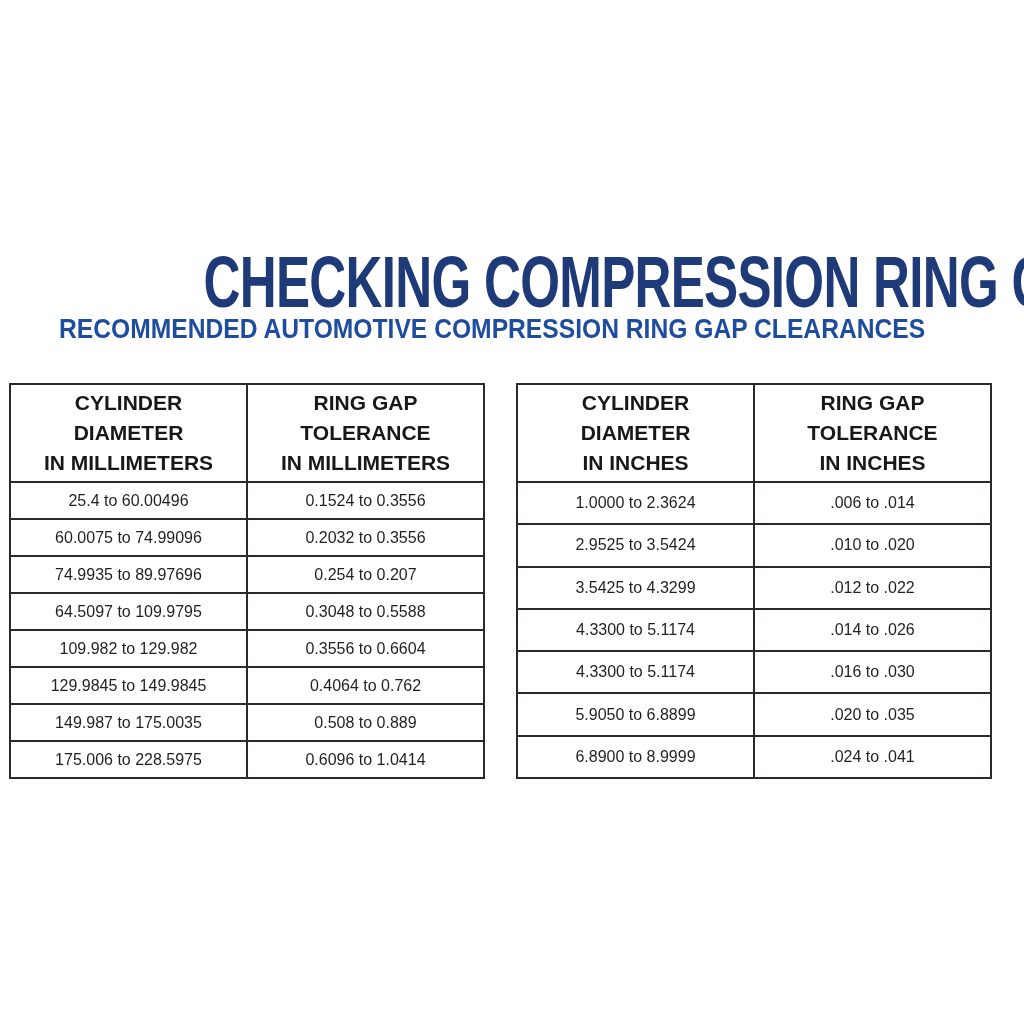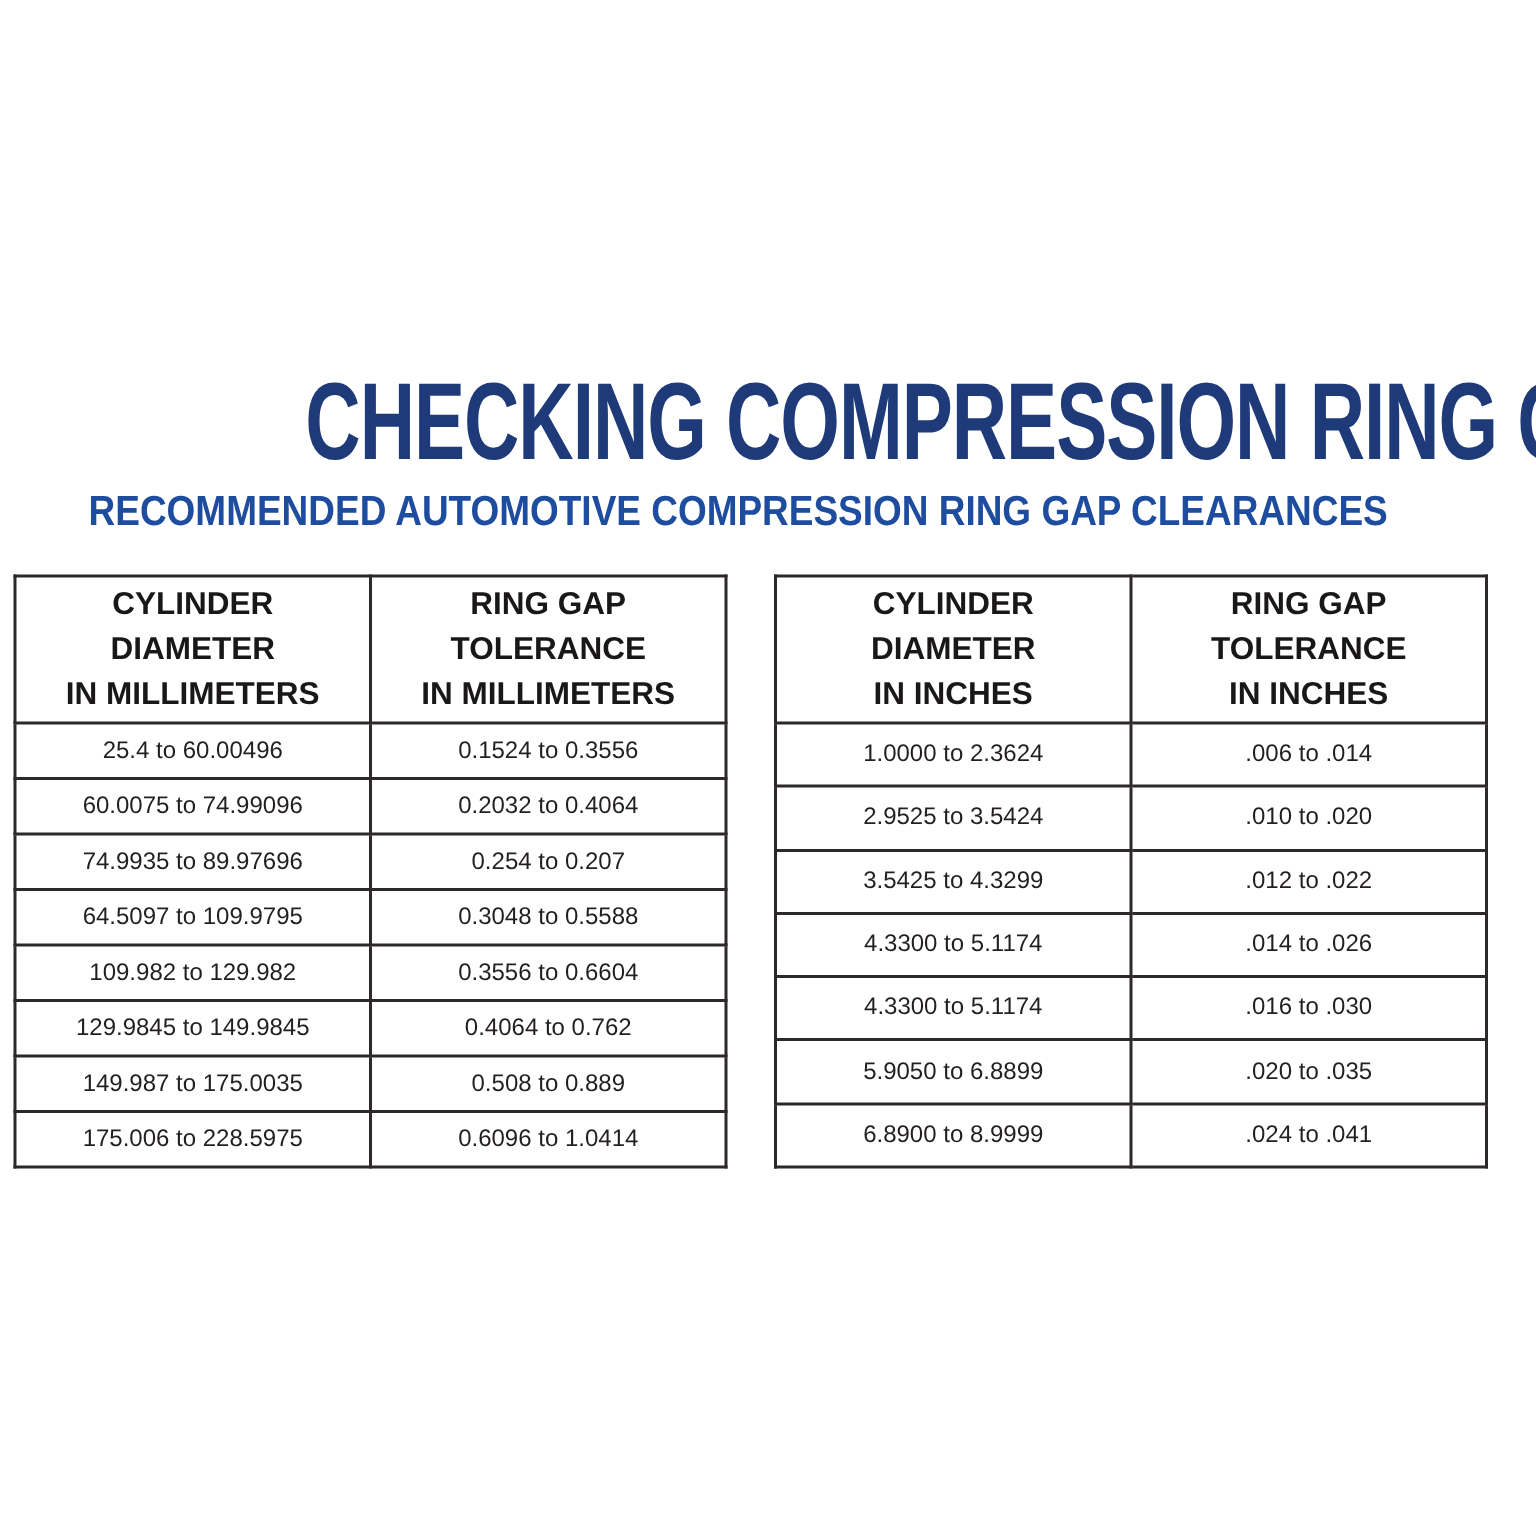--- a/index.html
+++ b/index.html
@@ -28,21 +28,21 @@
     font-size: 73px;
     font-weight: bold;
     line-height: 1;
     color: #1e3a78;
     letter-spacing: -1px;
     transform: scaleX(0.70);
     transform-origin: 50% 50%;
   }
   .subtitle-wrap {
     position: absolute;
-    top: 304px;
+    top: 292px;
     left: 0;
     width: 848px;
     text-align: left;
     white-space: nowrap;
   }
   .subtitle {
     display: inline-block;
     font-size: 28px;
     font-weight: bold;
     line-height: 1;
@@ -111,21 +111,21 @@
 IN MILLIMETERS</th>
         </tr>
       </thead>
       <tbody>
         <tr>
           <td>25.4 to 60.00496</td>
           <td>0.1524 to 0.3556</td>
         </tr>
         <tr>
           <td>60.0075 to 74.99096</td>
-          <td>0.2032 to 0.4064</td>
+          <td>0.2032 to 0.3556</td>
         </tr>
         <tr>
           <td>74.9935 to 89.97696</td>
           <td>0.254 to 0.207</td>
         </tr>
         <tr>
           <td>64.5097 to 109.9795</td>
           <td>0.3048 to 0.5588</td>
         </tr>
         <tr>

